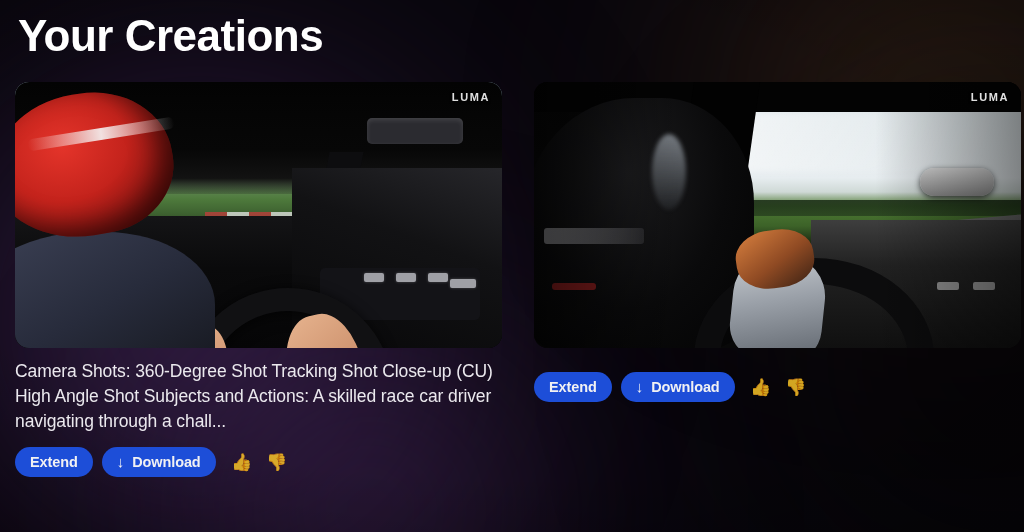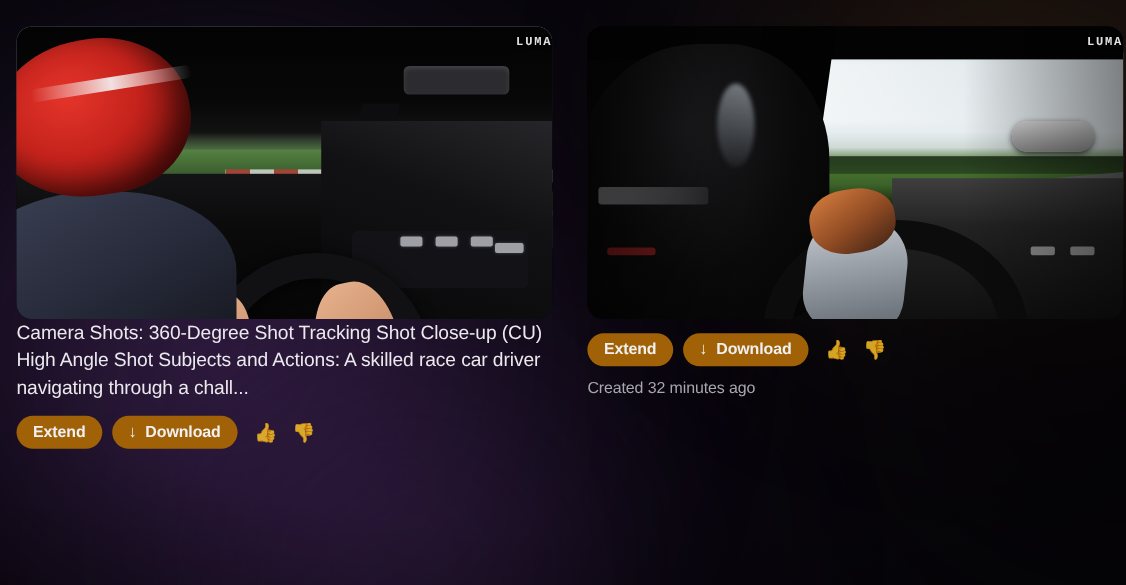--- a/index.html
+++ b/index.html
@@ -98,28 +98,27 @@
     border-radius: 14px;
     overflow: hidden;
     background: #000;
   }
 
   .thumb-scene { position: absolute; inset: 0; }
 
   .watermark {
     position: absolute;
     top: 9px;
-    right: 0;
+    right: 12px;
     font-size: 11px;
     font-weight: 700;
     letter-spacing: 1.6px;
     color: rgba(255,255,255,0.88);
     text-shadow: 0 1px 3px rgba(0,0,0,0.8);
     z-index: 5;
-    font-family: Liberation Mono, monospace;
   }
 
   
   .s1-sky {
     position: absolute; left: 0; top: 0; width: 100%; height: 100%;
     background:
       linear-gradient(to bottom, #9fb9cc 0%, #a8c0d0 22%, #7d9a7a 34%, #4e7a3c 44%, #3c5f2f 50%, #1a1a18 56%, #0c0c0c 100%);
   }
   .s1-track {
     position: absolute; left: 150px; top: 168px; width: 340px; height: 34px;
@@ -307,21 +306,21 @@
     background: linear-gradient(to right, rgba(210,210,215,.55), rgba(170,170,180,.15));
     border-radius: 3px;
     filter: blur(.6px);
   }
   .s2-darkmask {
     position: absolute; inset: 0;
     background: linear-gradient(to right, rgba(0,0,0,.55) 0%, rgba(0,0,0,.0) 30%, rgba(0,0,0,0) 70%, rgba(0,0,0,.45) 100%);
   }
 
   
-  .card-body { }
+  .card-body { padding-top: 11px; }
 
   .card-caption {
     font-size: 17.5px;
     line-height: 25px;
     color: #ebe9ee;
     letter-spacing: -0.1px;
     max-width: 487px;
   }
   .card-caption.jp { font-size: 17px; color: #e4e2e7; }
 
@@ -333,21 +332,21 @@
     margin-top: 13px;
   }
 
   .pill {
     display: inline-flex;
     align-items: center;
     gap: 8px;
     height: 30px;
     padding: 0 15px;
     border-radius: 16px;
-    background: #a16207;
+    background: #1d4ed8;
     color: #f1f1f3;
     font-size: 14.5px;
     font-weight: 700;
     letter-spacing: -0.1px;
     border: none;
     cursor: pointer;
     white-space: nowrap;
     font-family: "Liberation Sans", sans-serif;
   }
   .pill .dl-arrow {
@@ -386,20 +385,21 @@
 <div id="bg-root">
   <div class="g g-purple-left"></div>
   <div class="g g-purple-bottom"></div>
   <div class="g g-amber-right"></div>
   <div class="g g-dark-right"></div>
   <div class="g-vignette"></div>
 </div>
 
 <div id="page">
 
+  <h1 class="page-title">Your Creations</h1>
 
   <div class="creations-grid">
 
     <div class="creation-card">
 
       <div class="thumb">
         <div class="thumb-scene">
           <div class="s1-sky"></div>
           <div class="s1-barrier"></div>
           <div class="s1-grass-fore"></div>
@@ -477,18 +477,17 @@
             <span>Extend</span>
           </button>
           <button class="pill">
             <span class="dl-arrow">↓</span>
             <span>Download</span>
           </button>
           <button class="rate-btn first">👍</button>
           <button class="rate-btn">👎</button>
         </div>
 
-        <div class="created-at">Created 32 minutes ago</div>
       </div>
     </div>
 
   </div>
 </div>
 
 </body></html>

